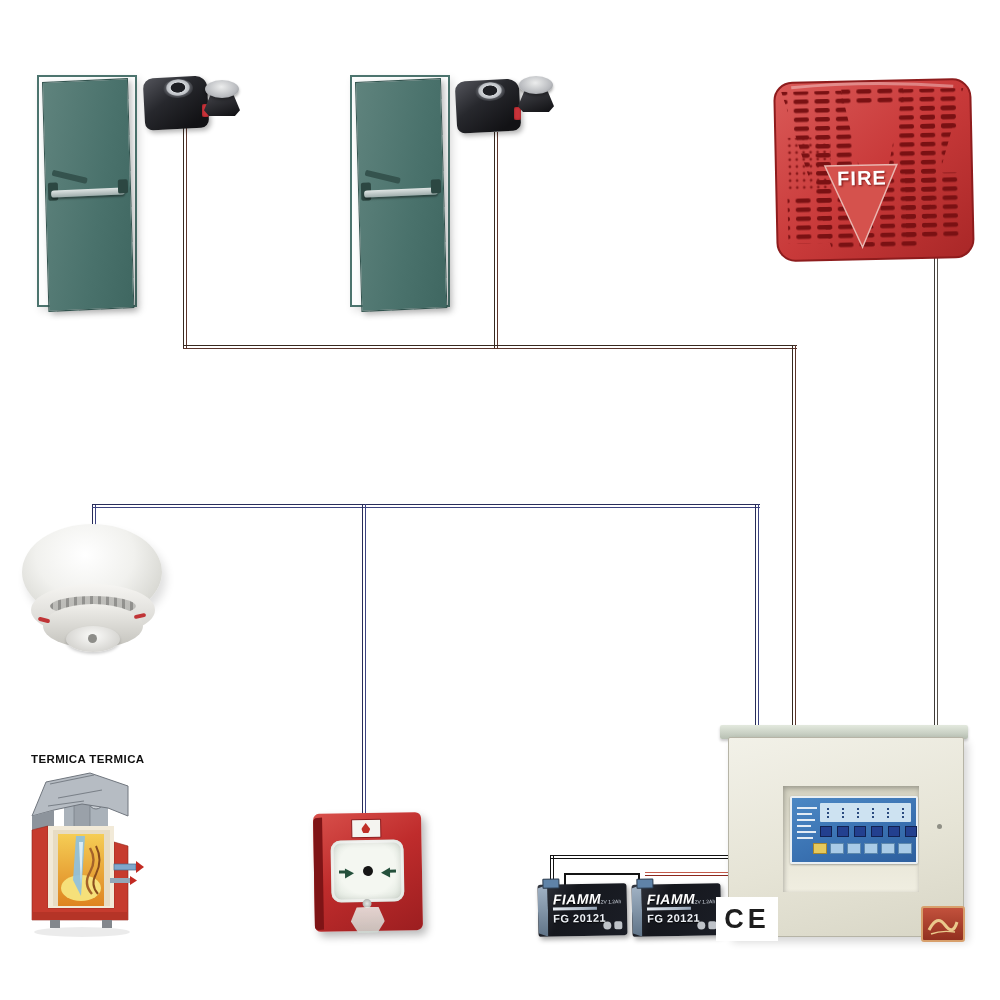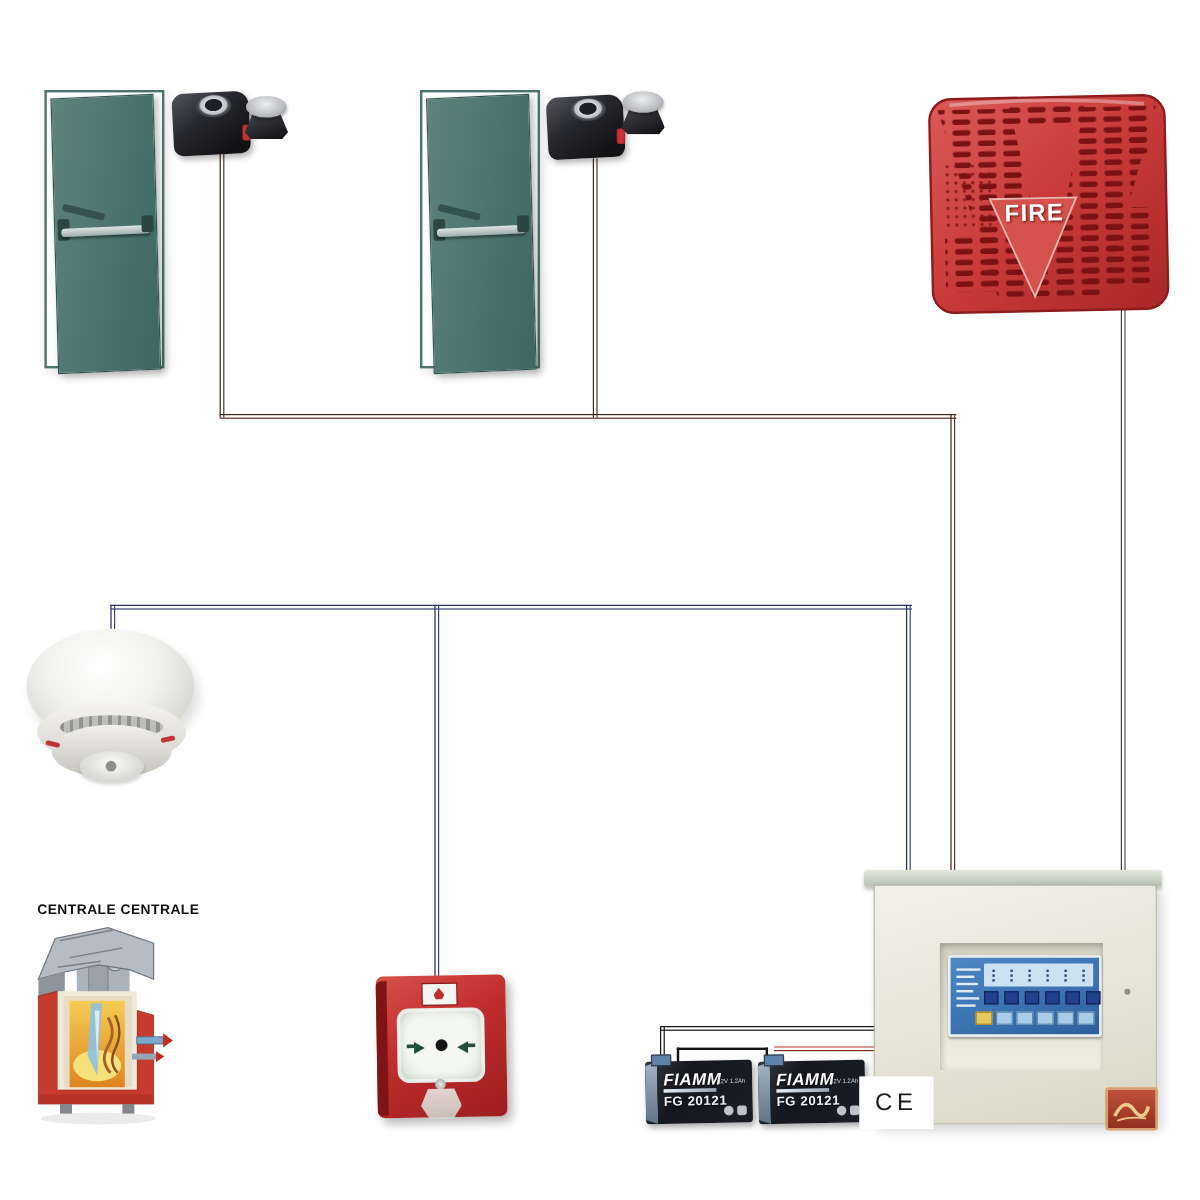--- a/index.html
+++ b/index.html
@@ -154,21 +154,21 @@
   .scr-row1{position:absolute;left:28px;top:28px;display:flex;gap:5px;}
   .scr-row1 i{display:block;width:10px;height:9px;background:#23408f;border:1px solid #122252;}
   .scr-row2{position:absolute;left:21px;top:45px;display:flex;gap:3px;}
   .scr-row2 i{display:block;width:12px;height:9px;background:#a9cbe7;border:1px solid #5d88ad;}
   .scr-row2 i.yellow{background:#e6c95c;border-color:#a8872c;}
   .panel-hinge{position:absolute;left:208px;top:86px;width:5px;height:5px;border-radius:50%;background:#8f8f85;}
   .panel-logo{position:absolute;left:192px;top:168px;width:40px;height:32px;border-radius:3px;
               background:linear-gradient(#c2513c,#92301f);border:2px solid #d8a06c;}
   .ce-badge{position:absolute;left:716px;top:897px;width:62px;height:44px;background:#ffffff;
             z-index:3;display:flex;align-items:center;justify-content:center;}
-  .ce-text{font-size:20px;font-weight:normal;color:#1d1d1d;letter-spacing:4px;}
+  .ce-text{font-size:27px;font-weight:bold;color:#1d1d1d;letter-spacing:4px;}
 </style>
 </head>
 <body>
 
 <div class="stage">
 
   <div class="wire-v c-door" style="left:183px;top:128px;height:220px;"></div>
   <div class="wire-v c-door" style="left:494px;top:132px;height:216px;"></div>
   <div class="wire-h c-door" style="left:183px;top:345px;width:614px;"></div>
   <div class="wire-v c-door" style="left:792px;top:345px;height:387px;"></div>
@@ -255,21 +255,21 @@
     <div class="sd-dome"></div>
     <div class="sd-mid"></div>
     <div class="sd-grill"></div>
     <div class="sd-ring"></div>
     <div class="sd-red-l"></div>
     <div class="sd-red-r"></div>
     <div class="sd-cap"></div>
     <div class="sd-dot"></div>
   </div>
 
-  <div class="boiler-label">CENTRALE CENTRALE</div>
+  <div class="boiler-label">TERMICA TERMICA</div>
   <svg class="boiler" viewBox="0 0 120 172">
     <defs>
       <linearGradient id="gFlame" x1="0" y1="0" x2="0" y2="1">
         <stop offset="0" stop-color="#f5cd55"></stop>
           <stop offset="1" stop-color="#de8420"></stop>
       </linearGradient>
     </defs>
     <ellipse cx="58" cy="164" rx="48" ry="5" fill="rgba(0,0,0,.08)"></ellipse>
     <rect x="40" y="18" width="44" height="42" fill="#aab2ba"></rect>
     <rect x="62" y="20" width="34" height="5" transform="rotate(16 62 20)" fill="#c2c8ce"></rect>

